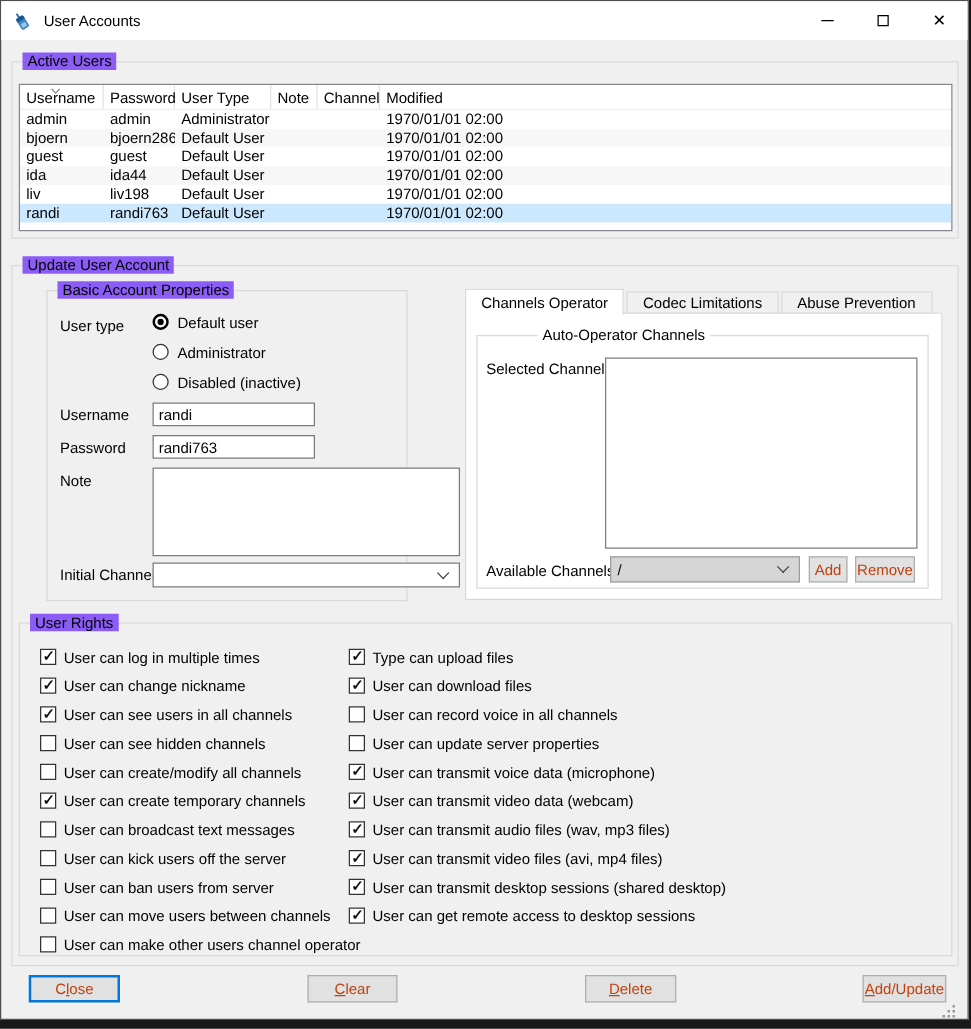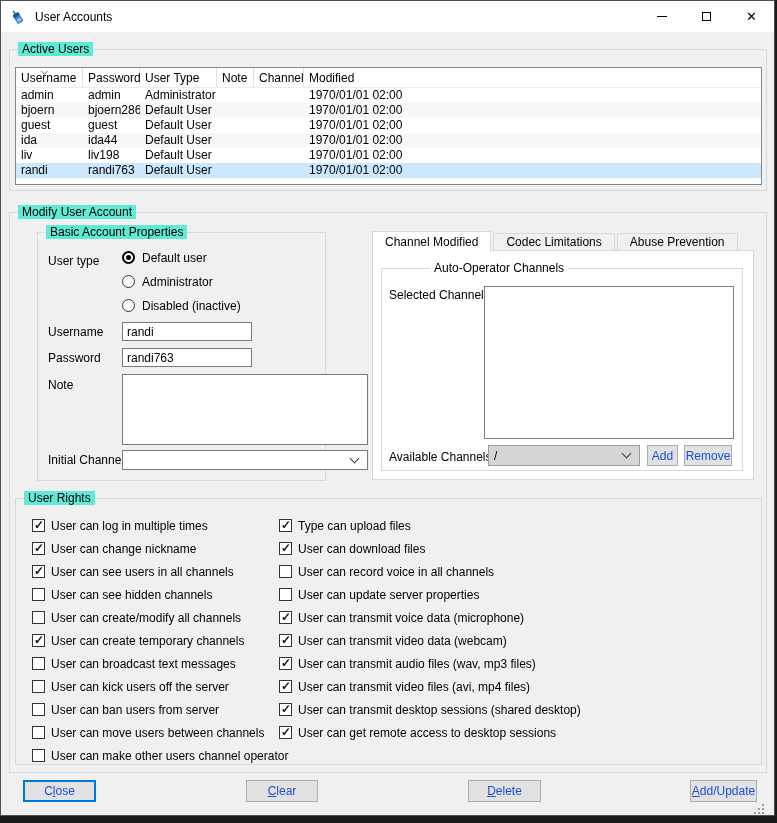--- a/index.html
+++ b/index.html
@@ -22,21 +22,21 @@
   .title-text { margin-left:9px; font-size:12px; color:#000; }
   .tb-spacer { flex:1; }
   .cap-btn { width:45px; height:31px; display:flex; align-items:center; justify-content:center; }
   .glyph-min { width:10px; height:1px; background:#000; display:block; }
   .glyph-max { width:9px; height:9px; border:1px solid #000; display:block; }
   .glyph-close { font-size:13px; line-height:13px; color:#000; }
 
   
   .group { position:absolute; border:1px solid #d9d9d9; }
   .glabel {
-    position:absolute; top:-8px; left:8px; background:#5eead4;
+    position:absolute; top:-8px; left:8px; background:#8b5cf6;
     padding:0 4px; white-space:nowrap; line-height:14px;
   }
   .glabel.on-white { background:#ffffff;margin-left:40px; }
 
   
   .table {
     position:absolute; left:14px; top:66px; width:747px; height:118px;
     background:#fff; border:1px solid #828790; overflow:hidden;
   }
   .thead { display:flex; height:20px; border-bottom:1px solid #ededed; position:relative; }
@@ -107,21 +107,21 @@
   .tabpane {
     position:absolute; left:371px; top:249px; width:382px; height:230px;
     background:#fff; border:1px solid #d9d9d9; z-index:1;
   }
   .listbox { position:absolute; background:#fff; border:1px solid #7a7e87; }
 
   
   .btn {
     position:absolute; background:#e1e1e1; border:1px solid #adadad;
     display:flex; align-items:center; justify-content:center;
-    font-size:12px; color:#1d4ed8; white-space:nowrap;
+    font-size:12px; color:#c2410c; white-space:nowrap;
   }
   .btn.focused { border:2px solid #0078d7; }
   .btn u { text-decoration:underline; }
 
   .grip {
     position:absolute; left:753px; top:803px; width:10px; height:10px;
   }
   .grip::after {
     content:""; position:absolute; width:2px; height:2px; background:#9b9b9b;
     left:8px; top:8px;
@@ -214,21 +214,21 @@
           <div class="td" style="width: 57px;">randi763</div>
           <div class="td" style="width: 77px;">Default User</div>
           <div class="td" style="width: 37px;"></div>
           <div class="td" style="width: 50px;"></div>
           <div class="td" style="flex: 1 1 0%;">1970/01/01 02:00</div>
         </div>
       </div>
   </div>
 
   <div class="group" style="left:8px; top:211px; width:758px; height:561px;">
-    <span class="glabel">Modify User Account</span>
+    <span class="glabel">Update User Account</span>
   </div>
 
   <div class="group" style="left:36px; top:231px; width:289px; height:249px;">
     <span class="glabel">Basic Account Properties</span>
 
     <span class="lbl" style="left:10px; top:22px;">User type</span>
     <div style="position:absolute; left:84px; top:18px;">
         <div class="radiorow">
           <span class="radio selected"></span>
           <span>Default user</span>
@@ -253,21 +253,21 @@
     <textarea class="txt" style="left: 84px; top: 141px; width: 246px; height: 71px;"></textarea>
 
     <span class="lbl" style="left:10px; top:221px;">Initial Channel</span>
     <div class="combo" style="left:84px; top:217px; width:246px; height:20px;">
       <span class="combo-val"></span>
       <span class="chev"></span>
     </div>
   </div>
 
   <div class="tabbar">
-      <div class="tab active">Channel Modified</div>
+      <div class="tab active">Channels Operator</div>
       <div class="tab">Codec Limitations</div>
       <div class="tab">Abuse Prevention</div>
     </div>
   <div class="tabpane"></div>
 
   <div class="group" style="left:380px; top:267px; width:362px; height:203px; z-index:2;">
     <span class="glabel on-white">Auto-Operator Channels</span>
 
     <span class="lbl" style="left:7px; top:20px; background:#fff;">Selected Channels</span>
     <div class="listbox" style="left:102px; top:17px; width:250px; height:153px;"></div>

